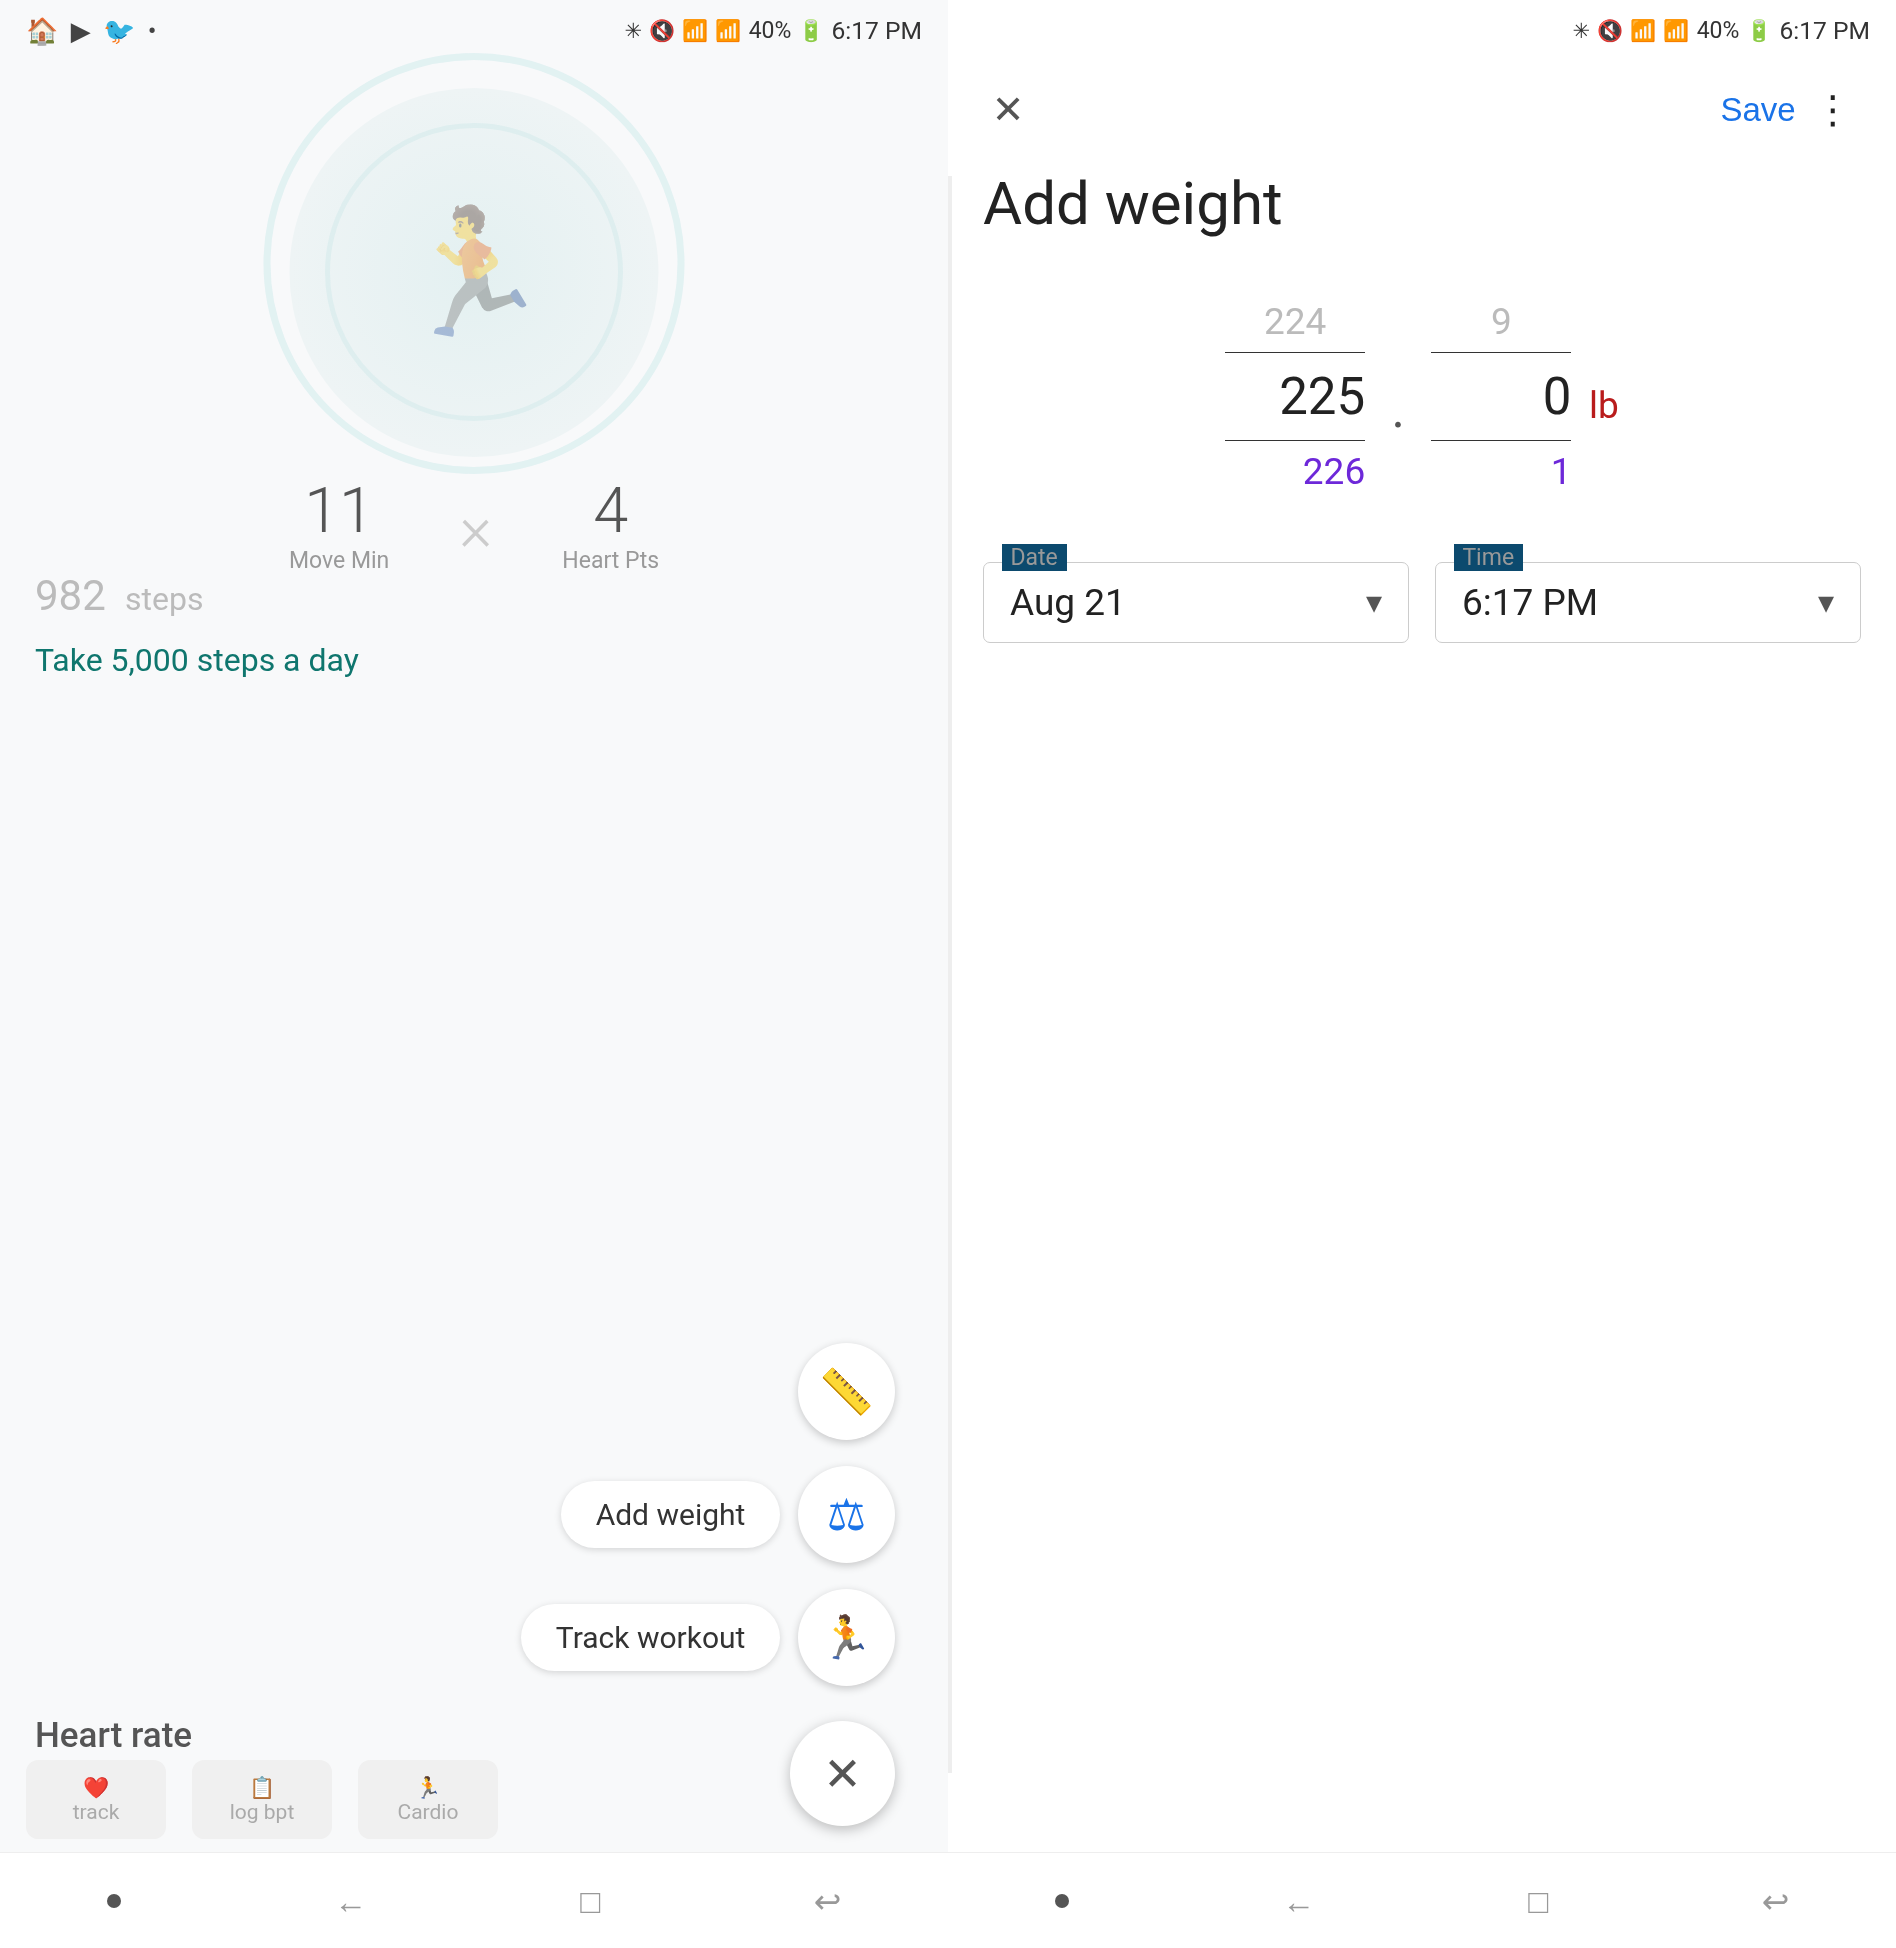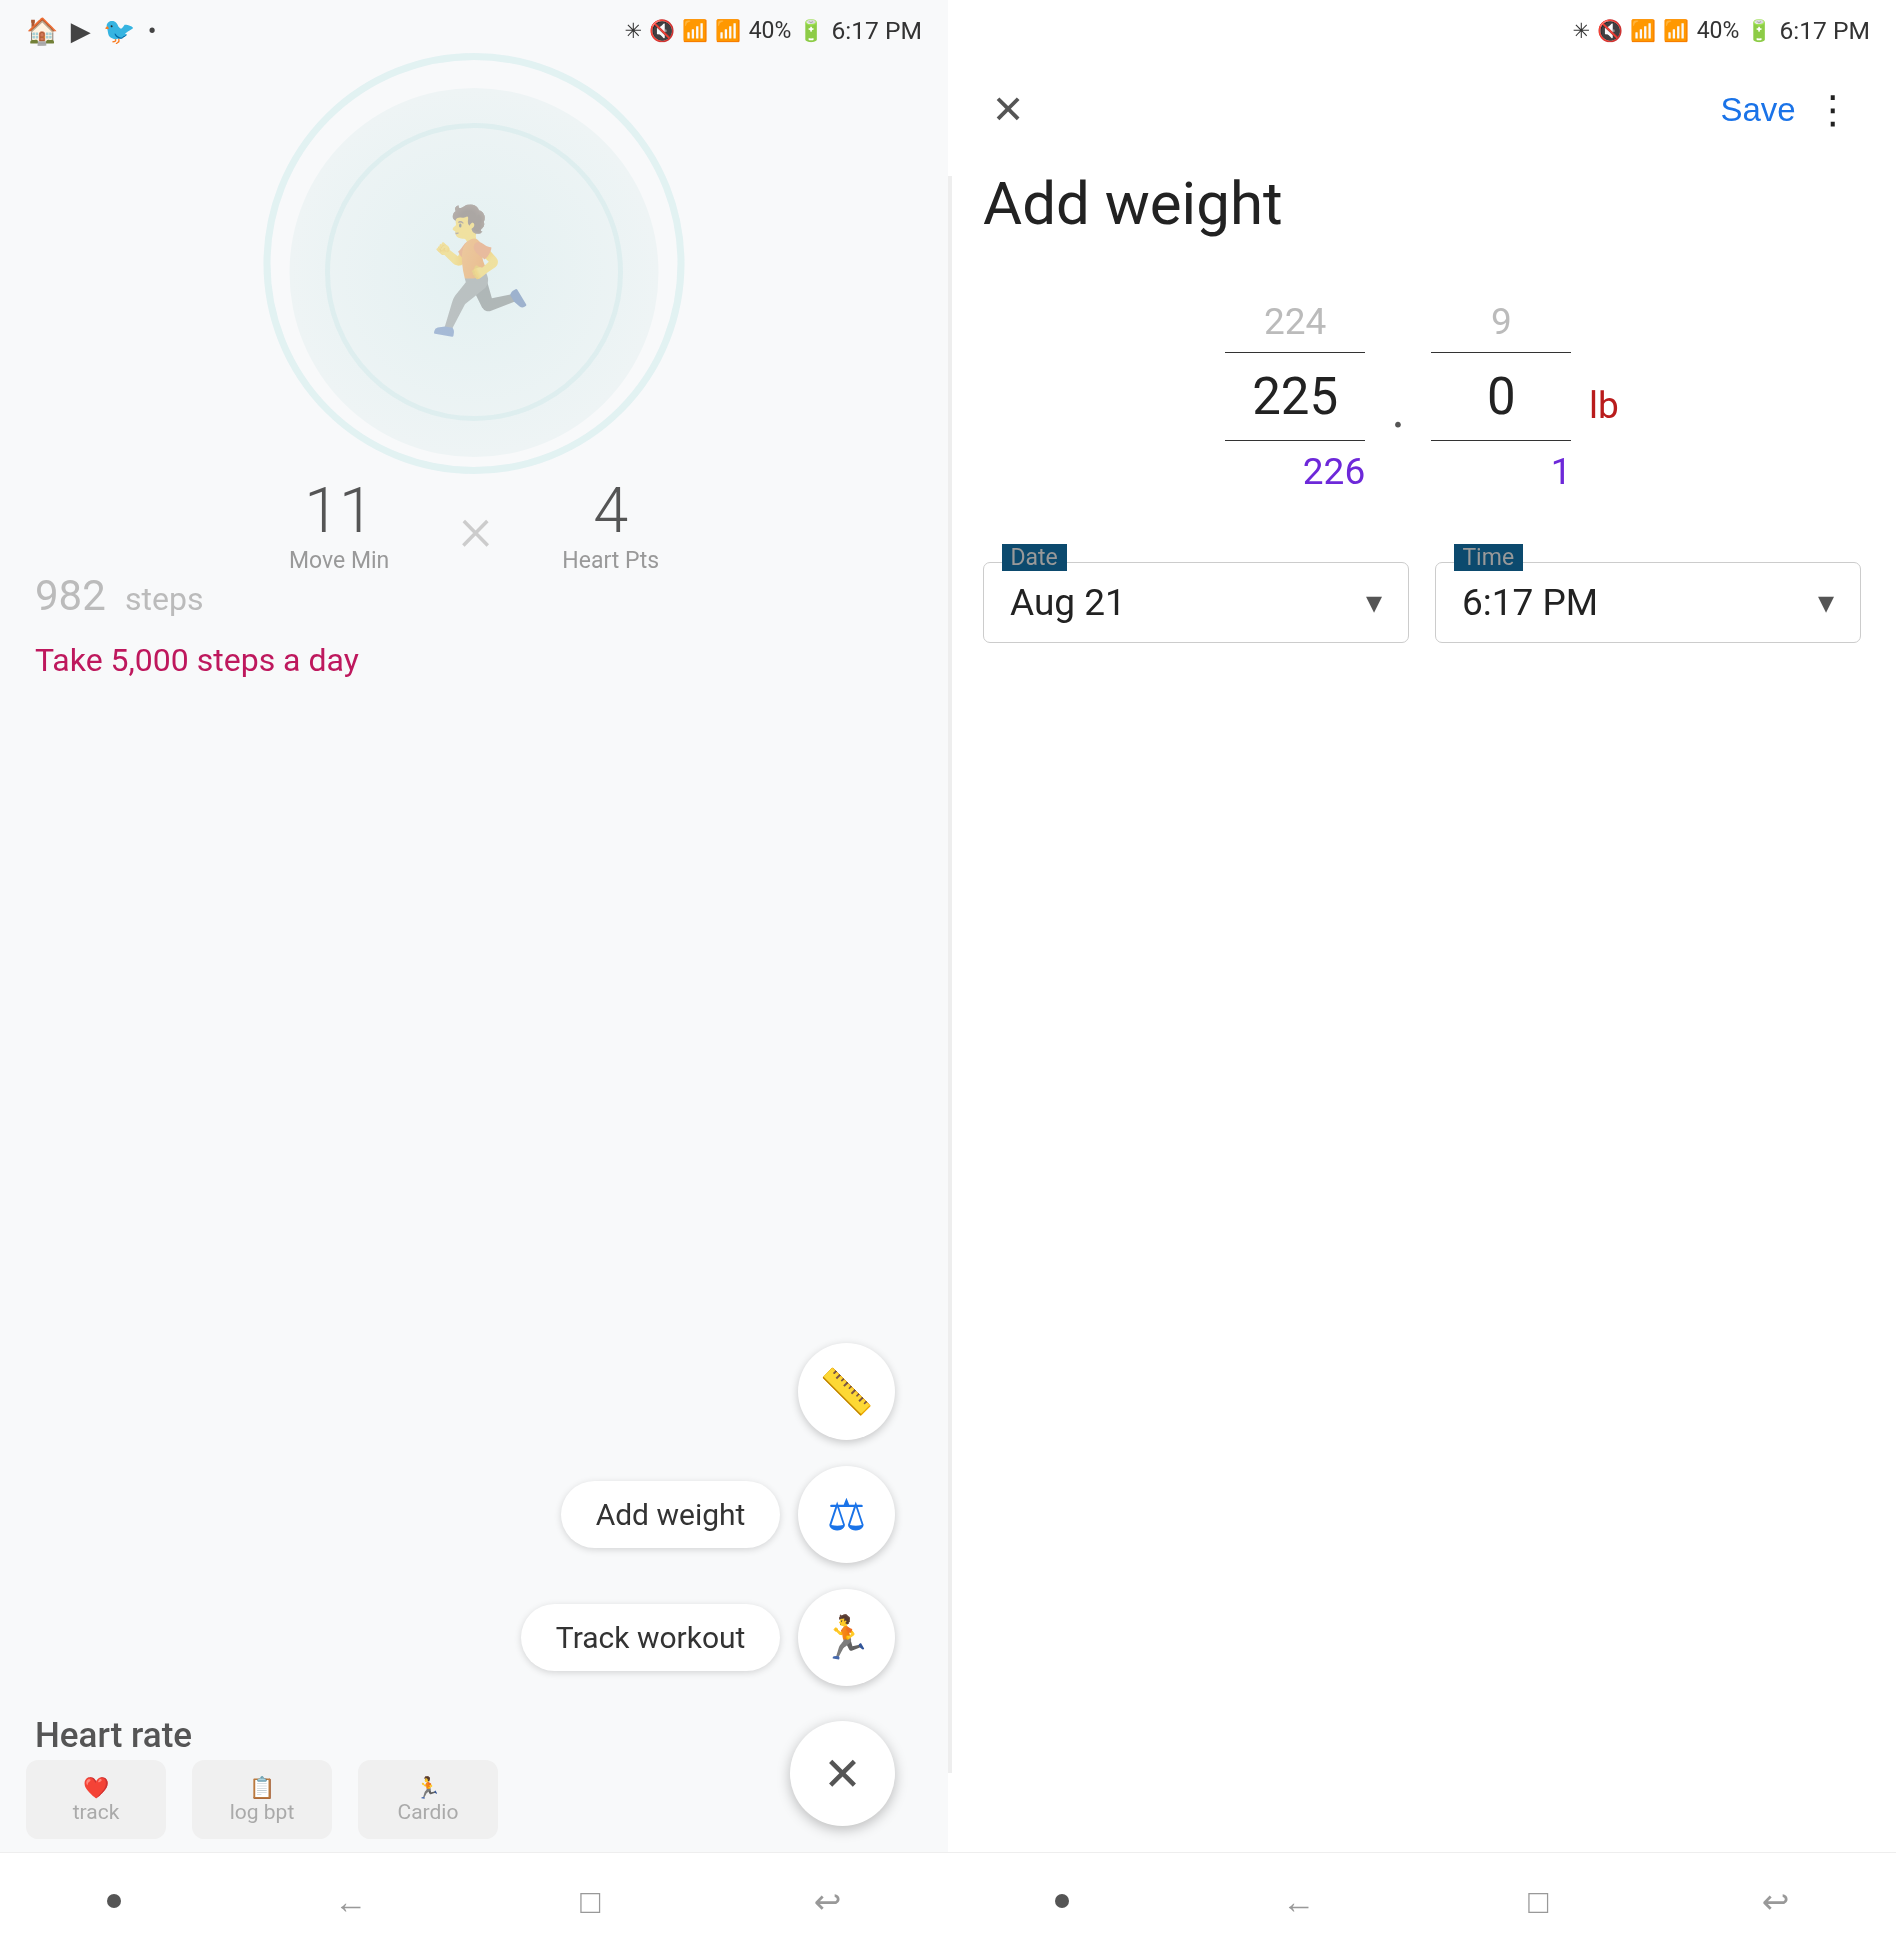--- a/index.html
+++ b/index.html
@@ -118,21 +118,21 @@
       font-size: 42px;
       color: #bbb;
     }
 
     
     .goal-text {
       position: absolute;
       top: 641px;
       left: 35px;
       font-size: 32px;
-      color: #be185d;
+      color: #0f766e;
     }
 
     
     .fab-menu {
       position: absolute;
       bottom: 263px;
       right: 53px;
       display: flex;
       flex-direction: column;
       gap: 26px;
@@ -311,21 +311,21 @@
       color: #bbb;
       padding: 8.8px 0;
       text-align: center;
       min-width: 140px;
     }
 
     .picker-value-selected {
       font-size: 51px;
       color: #222;
       padding: 14px 0;
-      text-align: center;
+      text-align: right;
       min-width: 140px;
       border-top: 1.8px solid #333;
       border-bottom: 1.8px solid #333;
     }
 
     .picker-value-below {
       font-size: 37px;
       color: #6d28d9;
       padding: 8.8px 0;
       text-align: right;

